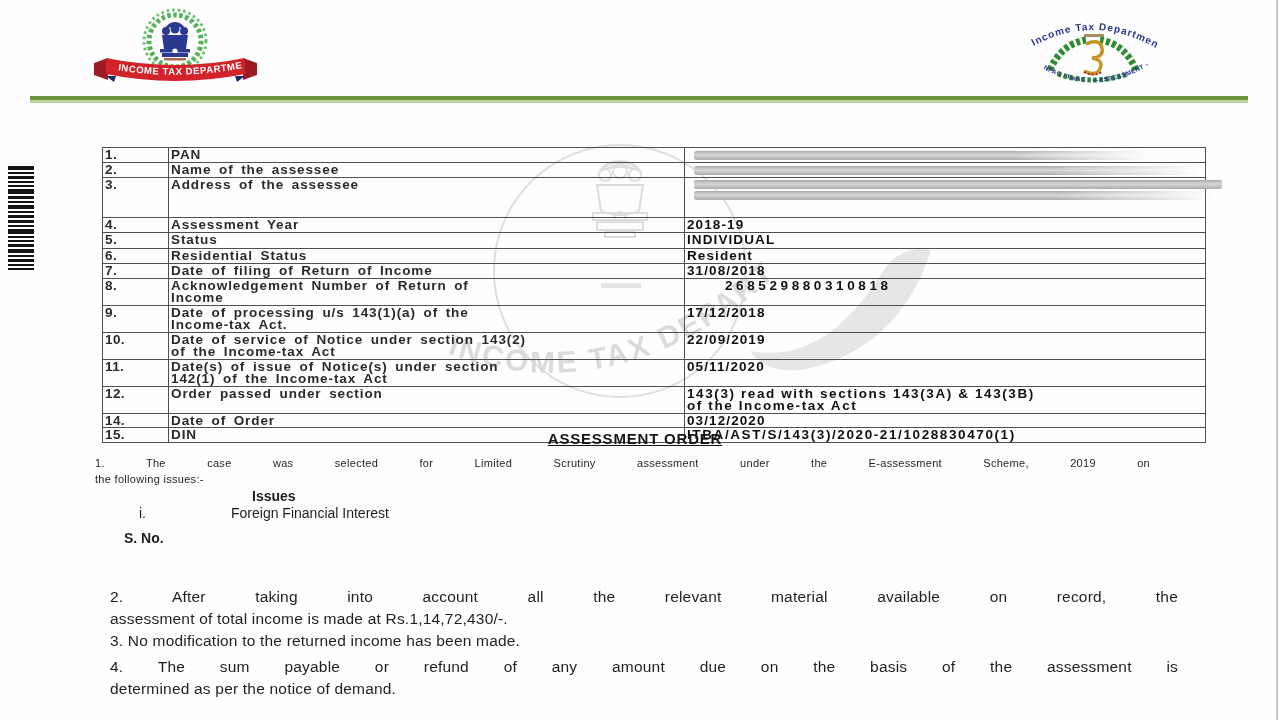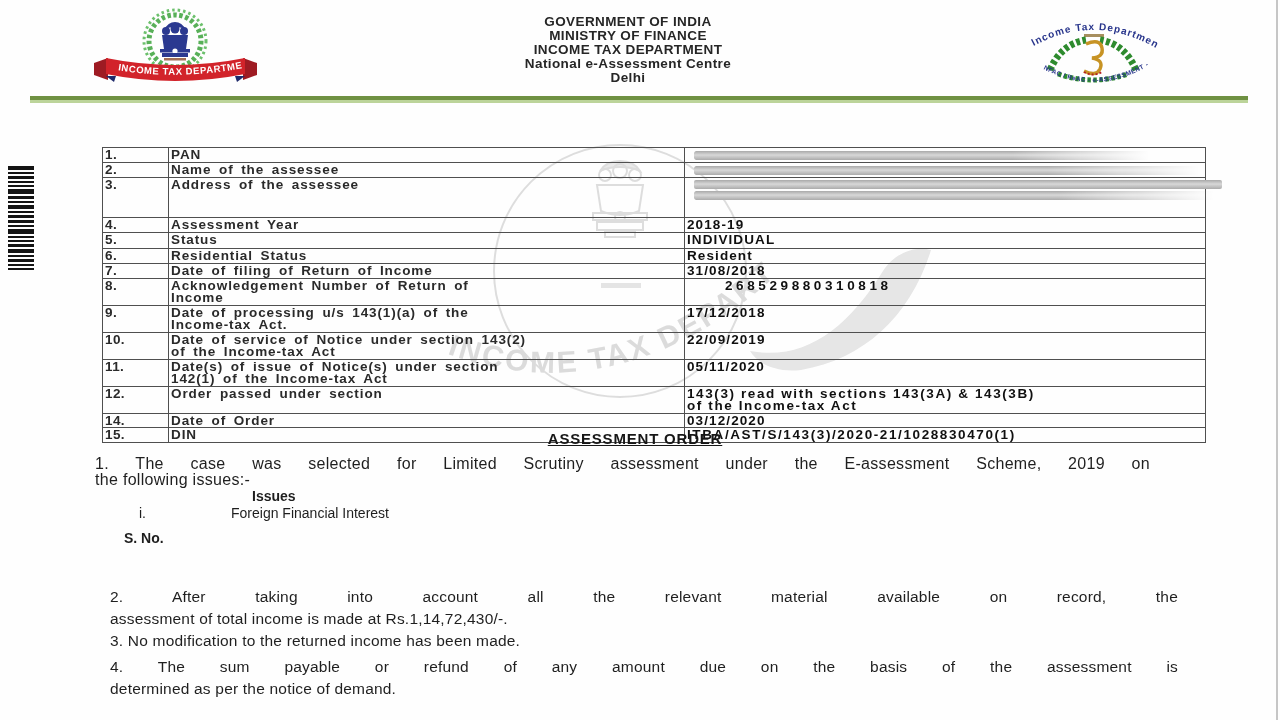--- a/index.html
+++ b/index.html
@@ -48,21 +48,21 @@
     mask-image:linear-gradient(90deg,#000 70%,transparent 100%);
   }
   
   .order-heading{
     position:absolute; left:95px; top:430px; width:1080px; z-index:1;
     text-align:center; font-size:15px; font-weight:bold; letter-spacing:.8px;
     text-decoration:underline; color:#161616;
   }
   .para{position:absolute; z-index:1; color:#1f1f1f;}
   .para .just{text-align:justify; text-align-last:justify;}
-  .p1{left:95px; top:456px; width:1055px; font-size:16px; line-height:15.5px; letter-spacing:.3px;}
+  .p1{left:95px; top:456px; width:1055px; font-size:11px; line-height:15.5px; letter-spacing:.3px;}
   .issues-head{position:absolute; top:488px; font-weight:bold; font-size:14px; z-index:1;}
   .issues-row{position:absolute; top:505px; font-size:14px; z-index:1;}
   .sno-col{left:124px;margin-top:42px;} .issue-col{left:252px;} .sno-i{left:139px;} .issue-text{left:231px;}
   .p2{left:110px; top:586px; width:1068px; font-size:15.5px; line-height:22px; letter-spacing:.2px;}
   .p3{left:110px; top:630px; width:1068px; font-size:15.5px; line-height:22px; letter-spacing:.2px;}
   .p4{left:110px; top:656px; width:1068px; font-size:15.5px; line-height:22px; letter-spacing:.2px;}
   .edge-line{position:absolute; left:1276px; top:0; width:2px; height:720px; background:#c6c6c6;}
 </style>
 </head>
 <body>
@@ -89,27 +89,20 @@
     <path d="M169 55 L155 50 L155 72 L169 67 Z" fill="#9e1b23"></path>
     <path d="M18 68 l8 6 l2 -6 Z" fill="#1f2a6b"></path>
     <path d="M157 68 l-8 6 l-2 -6 Z" fill="#1f2a6b"></path>
     <path d="M18 50 Q87 64 157 50 L157 66 Q87 80 18 66 Z" fill="#d2232a"></path>
     <text font-size="9.5" font-weight="bold" fill="#ffffff" letter-spacing="0.6">
       <textPath href="#ribbonPath" startOffset="8">INCOME TAX DEPARTMENT</textPath>
     </text>
     <path id="ribbonPath" d="M22 61 Q87 73 155 60" fill="none"></path>
   </svg>
 
-  <div class="header-text">
-    <div>GOVERNMENT OF INDIA</div>
-    <div>MINISTRY OF FINANCE</div>
-    <div>INCOME TAX DEPARTMENT</div>
-    <div>National e-Assessment Centre</div>
-    <div>Delhi</div>
-  </div>
 
   <svg class="logo-right" width="190" height="84" viewBox="0 0 190 84">
     <path id="sealTop" d="M32 38 Q95 2 158 38" fill="none"></path>
     <text font-size="10" font-weight="bold" fill="#27348b" letter-spacing="1">
       <textPath href="#sealTop" startOffset="4">Income Tax Department</textPath>
     </text>
     <rect x="86" y="24" width="20" height="3" fill="#8a6a2a" opacity=".75"></rect>
     <path d="M52 60 Q63 34 88 30" fill="none" stroke="#2e8b2e" stroke-width="7" stroke-dasharray="4 2.5"></path>
     <path d="M138 60 Q127 34 102 30" fill="none" stroke="#2e8b2e" stroke-width="7" stroke-dasharray="4 2.5"></path>
     <path d="M60 64 Q95 76 130 64" fill="none" stroke="#2e8b2e" stroke-width="5" stroke-dasharray="3.5 2.5"></path>

